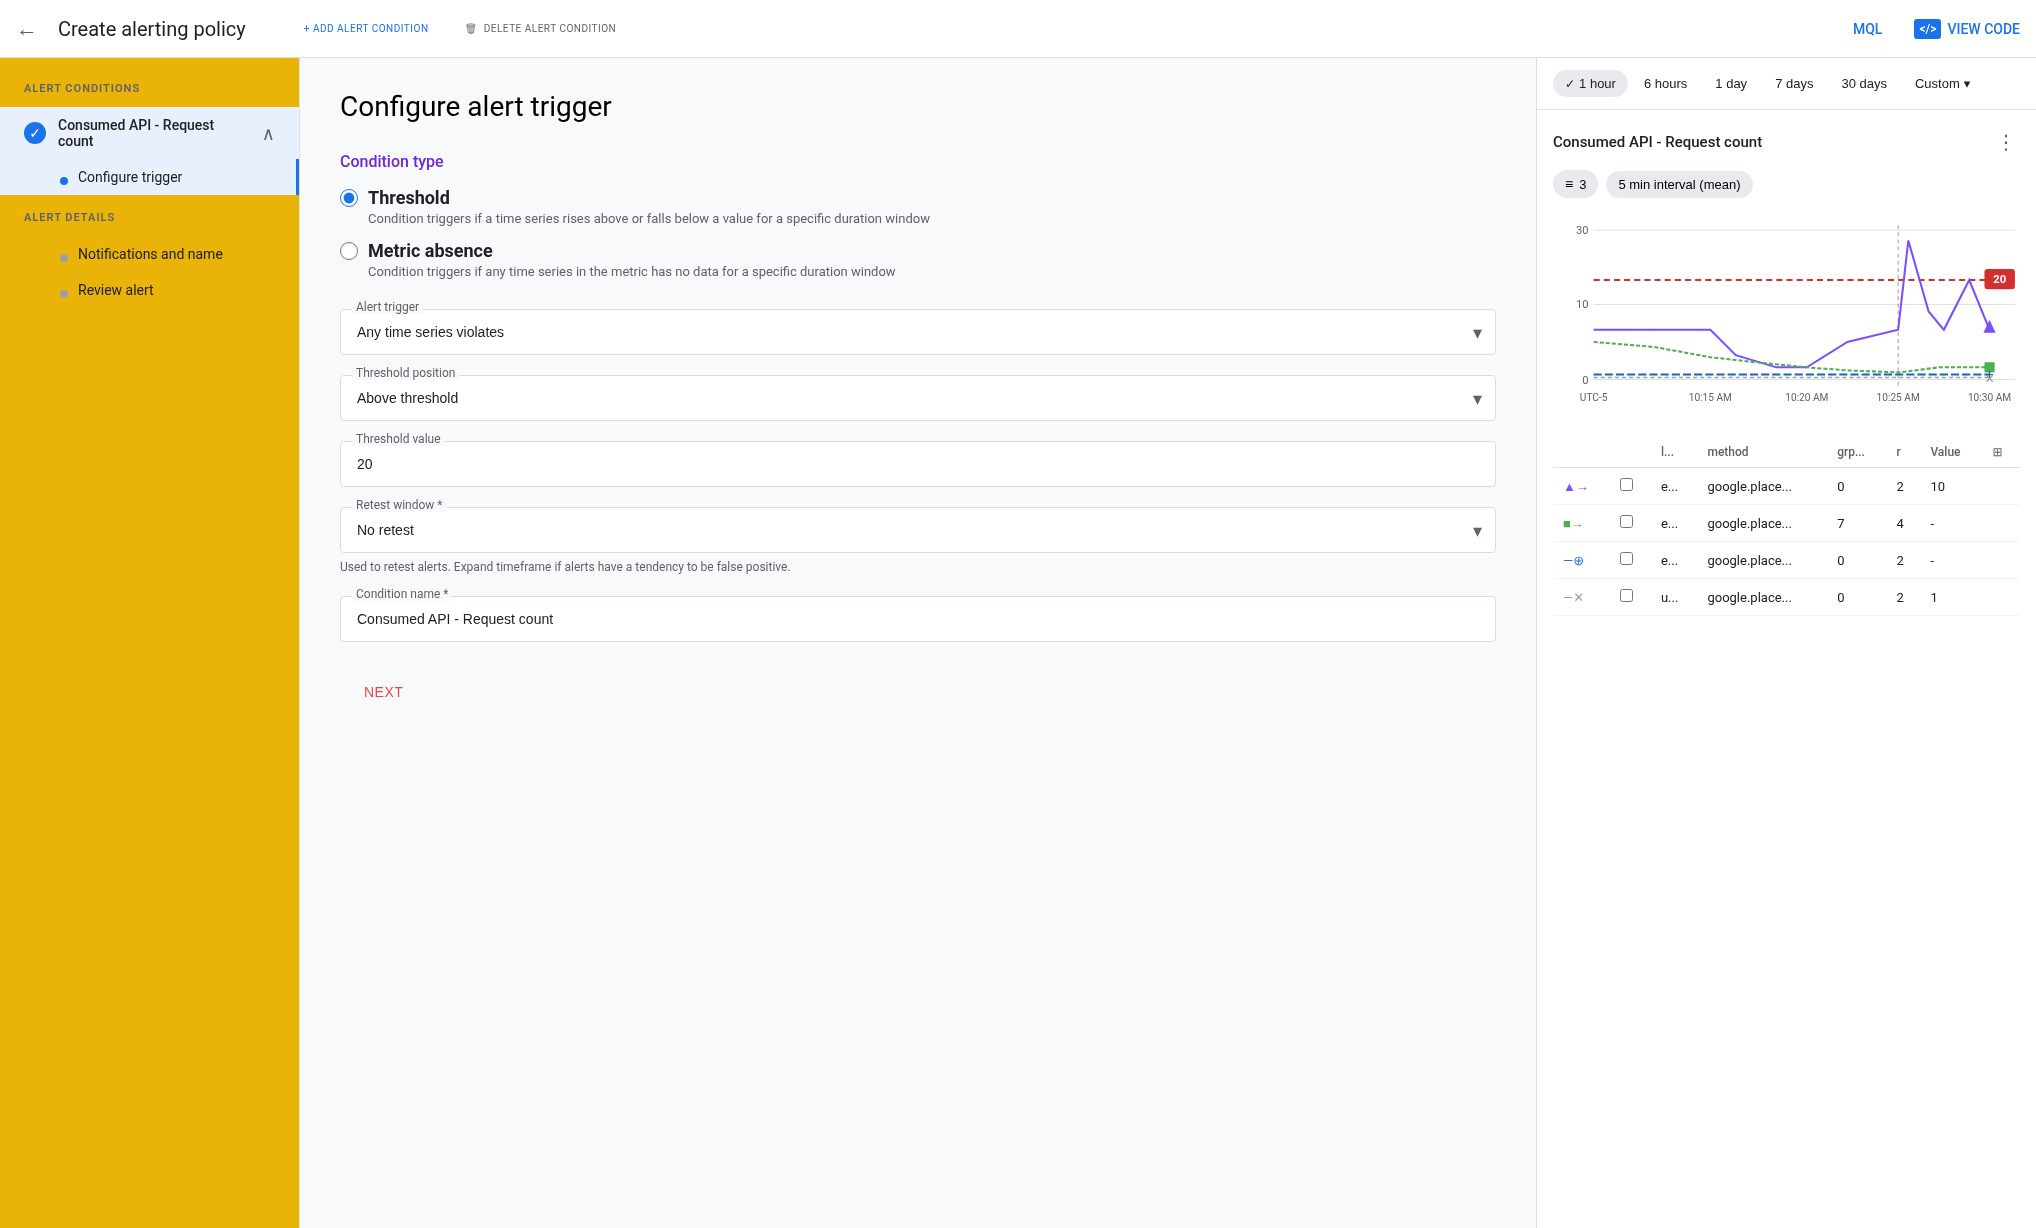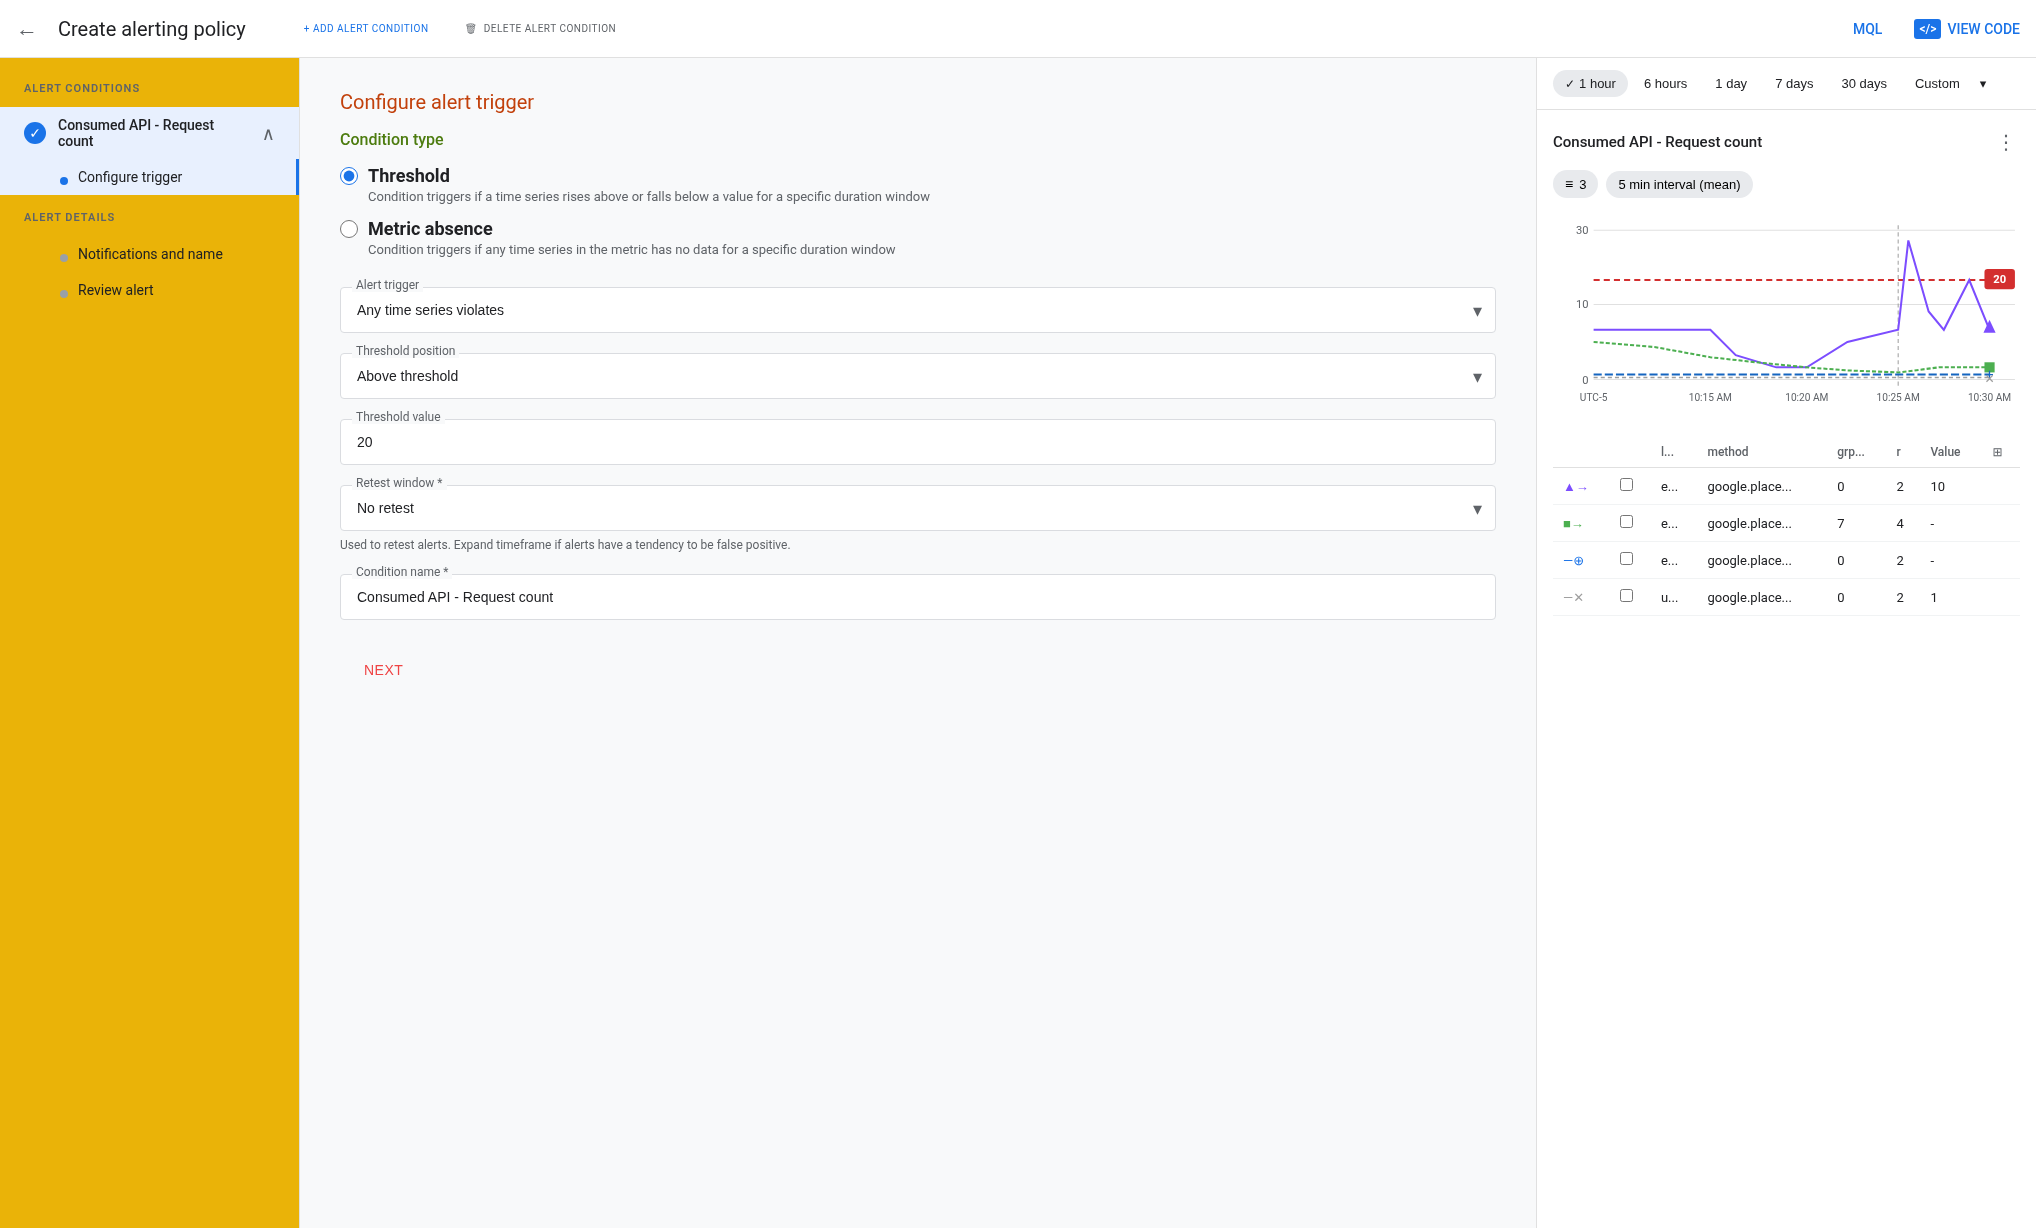--- a/index.html
+++ b/index.html
@@ -148,29 +148,29 @@
     }
 
     
     .content {
       flex: 1;
       overflow-y: auto;
       padding: 32px 40px;
       background: #f8f9fa;
     }
     .content-title {
-      font-size: 20px;
+      font-size: 28px;
       font-weight: 400;
-      color: #c2410c;
-      margin-bottom: 16px;
+      color: #000000;
+      margin-bottom: 29px;
     }
     .section-title {
       font-size: 16px;
       font-weight: 500;
-      color: #4d7c0f;
+      color: #6d28d9;
       margin-bottom: 16px;
     }
 
     
     .radio-group {
       display: flex;
       flex-direction: column;
       gap: 12px;
       margin-bottom: 28px;
     }
@@ -295,21 +295,21 @@
       align-items: center;
       gap: 4px;
     }
     .time-btn.active {
       background: #e8eaed;
       font-weight: 500;
     }
     .time-btn.custom {
       display: flex;
       align-items: center;
-      gap: 20px;
+      gap: 4px;
     }
 
     
     .chart-container {
       padding: 16px;
     }
     .chart-header {
       display: flex;
       align-items: center;
       justify-content: space-between;

